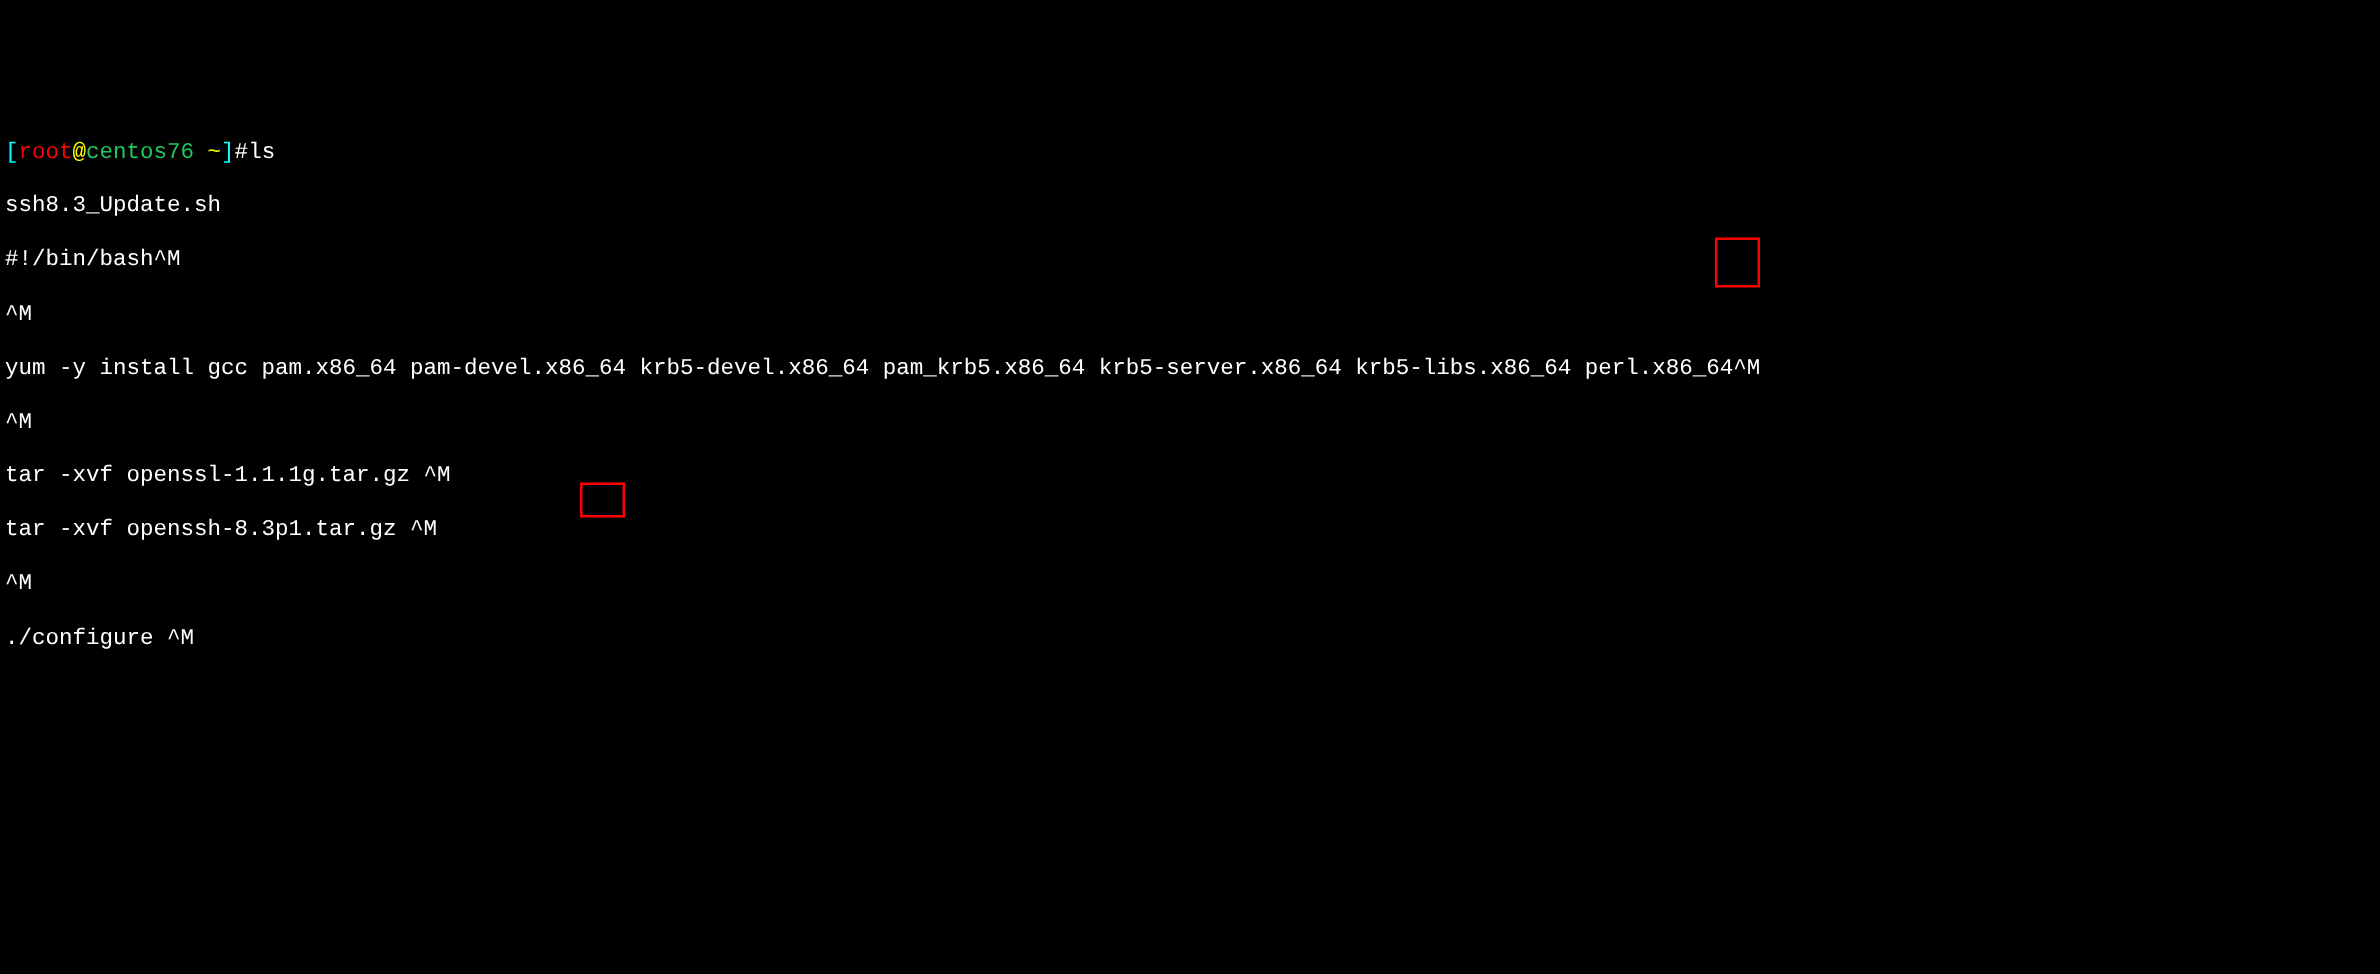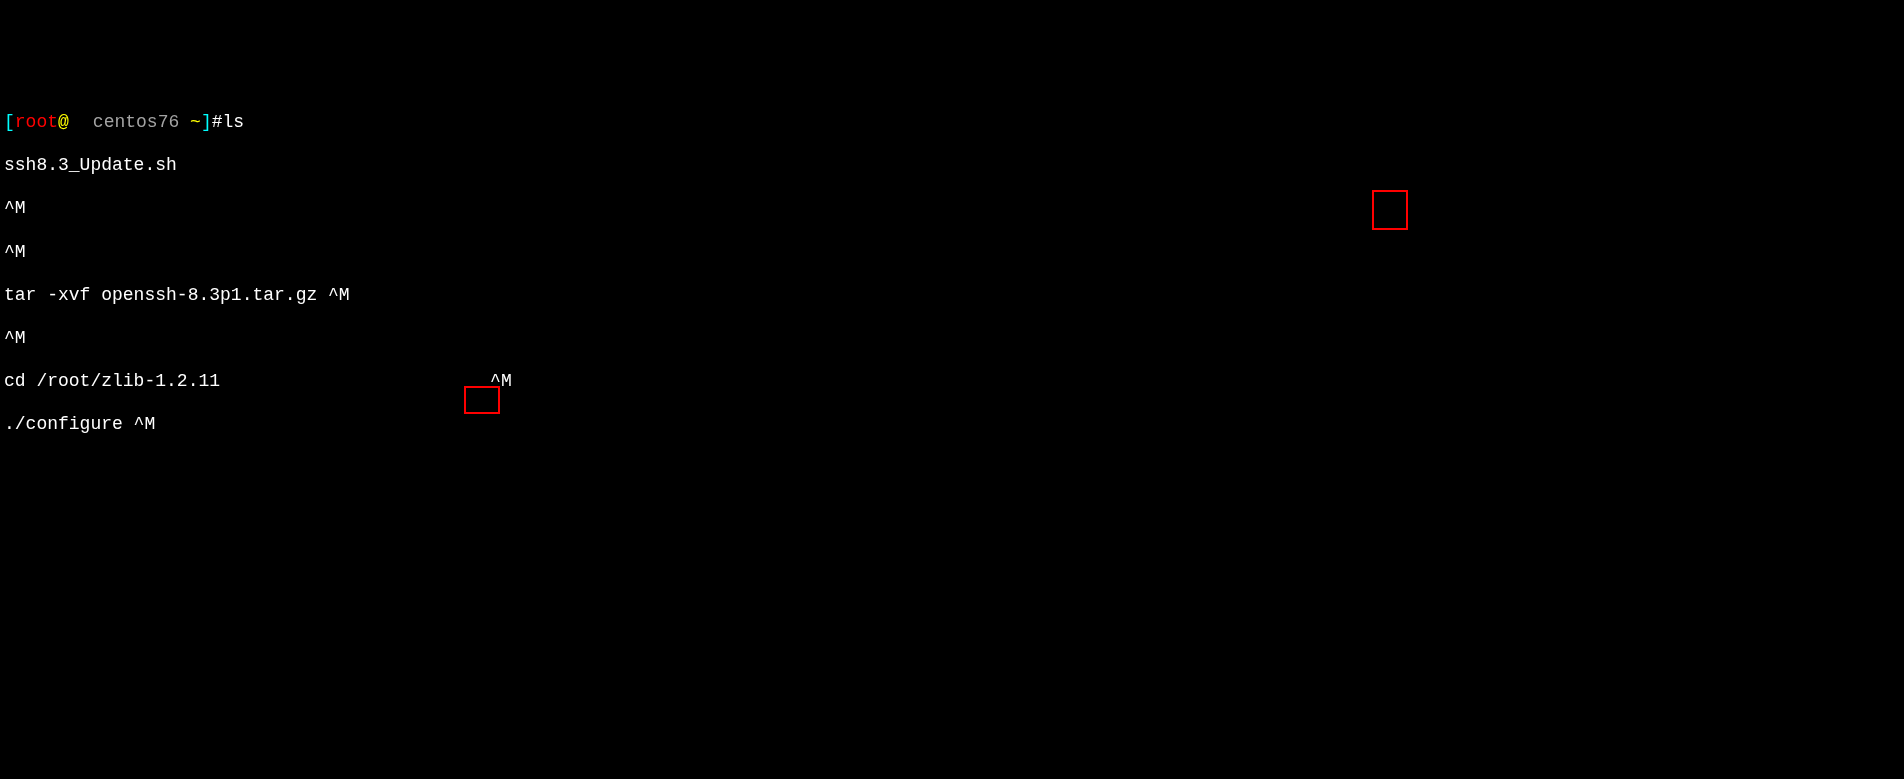--- a/index.html
+++ b/index.html
@@ -23,22 +23,21 @@
       color: #00ffff;
     }
     .prompt-user {
       color: #ff0000;
       margin-top: 20px;
     }
     .prompt-at {
       color: #ffff00;
     }
     .prompt-host {
-      color: #a3a3a3;
-      padding-left: 24px;
+      color: #22c55e;
     }
     .prompt-path {
       color: #ffff00;
     }
     .line {
       display: block;
       position: relative;
     }
     .red-box {
       position: absolute;
@@ -50,25 +49,27 @@
     }
   </style>
 </head>
 <body>
 
 
 
 <div class="terminal-container">
 <span class="line"><span class="prompt-bracket">[</span><span class="prompt-user">root</span><span class="prompt-at">@</span><span class="prompt-host">centos76</span><span class="prompt-path"> ~</span><span class="prompt-bracket">]</span><span>#</span><span>ls</span></span>
 <span class="line">ssh8.3_Update.sh</span>
+<span class="line">#!/bin/bash^M</span>
 <span class="line">^M</span>
+<span class="line">yum -y install gcc pam.x86_64 pam-devel.x86_64 krb5-devel.x86_64 pam_krb5.x86_64 krb5-server.x86_64 krb5-libs.x86_64 perl.x86_64^M</span>
 <span class="line">^M</span>
+<span class="line">tar -xvf openssl-1.1.1g.tar.gz ^M</span>
 <span class="line">tar -xvf openssh-8.3p1.tar.gz ^M</span>
 <span class="line">^M</span>
-<span class="line">cd /root/zlib-1.2.11                         ^M</span>
 <span class="line">./configure ^M</span>
 
 
 
 
 
 
 
 
 

